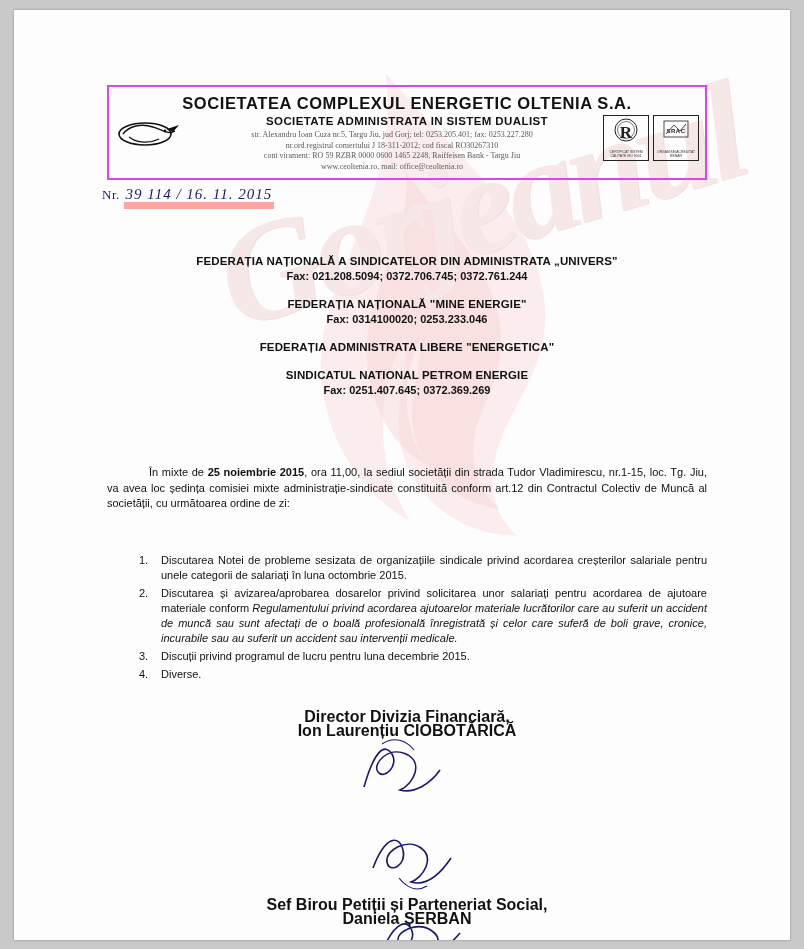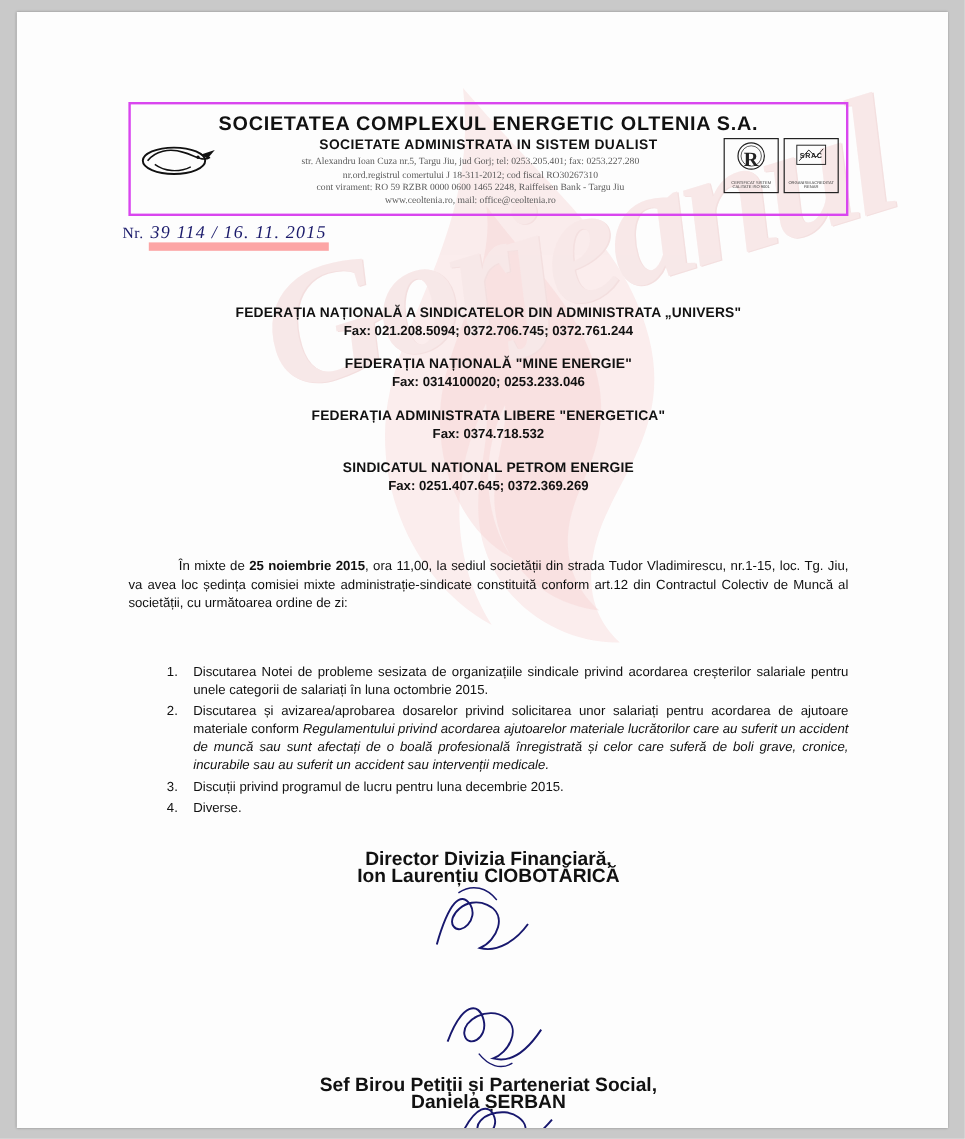--- a/index.html
+++ b/index.html
@@ -254,21 +254,20 @@
     <div class="addr-block">
       <div class="addr-name">FEDERAȚIA NAȚIONALĂ A SINDICATELOR DIN ADMINISTRATA „UNIVERS"</div>
       <div class="addr-fax">Fax: 021.208.5094; 0372.706.745; 0372.761.244</div>
     </div>
     <div class="addr-block">
       <div class="addr-name">FEDERAȚIA NAȚIONALĂ "MINE ENERGIE"</div>
       <div class="addr-fax">Fax: 0314100020; 0253.233.046</div>
     </div>
     <div class="addr-block">
       <div class="addr-name">FEDERAȚIA ADMINISTRATA LIBERE "ENERGETICA"</div>
-      <div class="addr-fax">Fax: 0374.718.532</div>
     </div>
     <div class="addr-block">
       <div class="addr-name">SINDICATUL  NATIONAL  PETROM  ENERGIE</div>
       <div class="addr-fax">Fax: 0251.407.645; 0372.369.269</div>
     </div>
   </div>
 
   <div class="body-text">
     <span class="ind">În mixte de </span><b>25 noiembrie 2015</b><span>, ora 11,00, la sediul societății din strada Tudor Vladimirescu, nr.1-15, loc. Tg. Jiu, va avea loc  ședința comisiei mixte administrație-sindicate constituită conform art.12 din Contractul Colectiv de Muncă al societății, cu următoarea ordine de zi:</span>
   </div>

